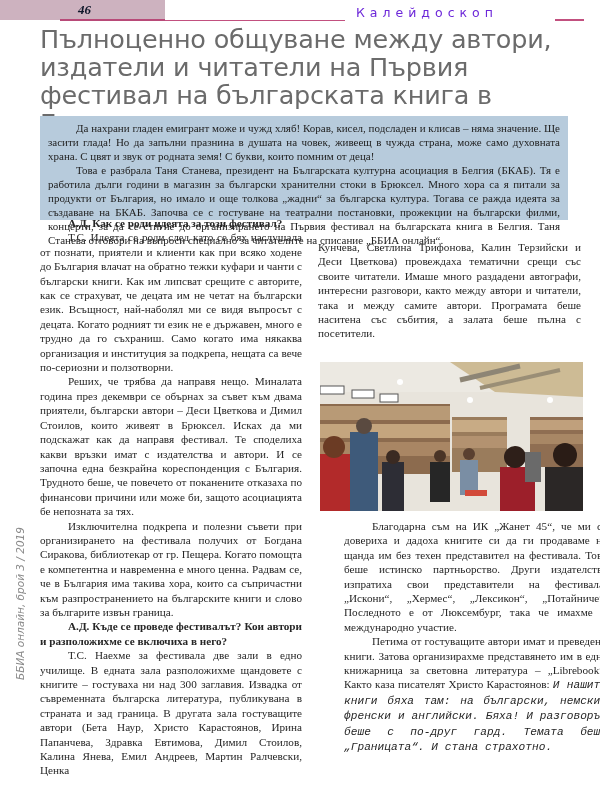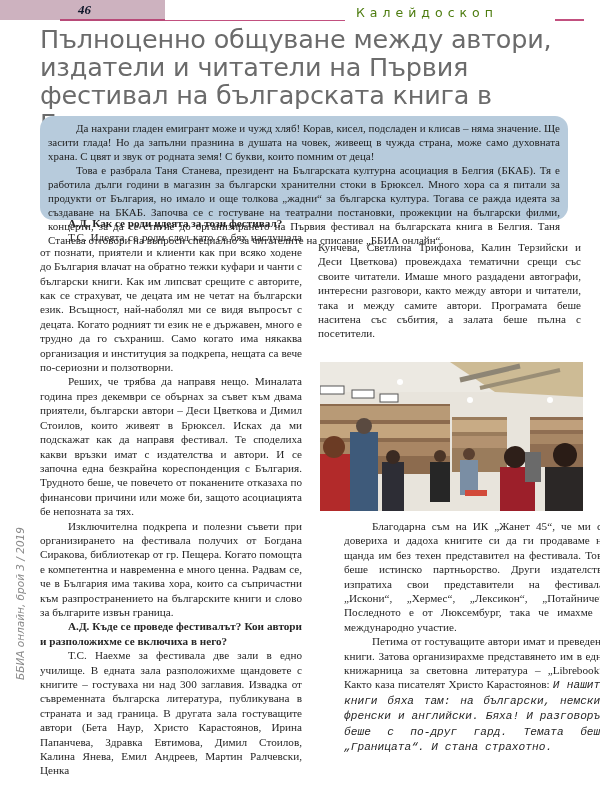--- a/index.html
+++ b/index.html
@@ -22,36 +22,36 @@
       position: absolute; left: 60px; top: 20px; width: 285px; height: 1px;
       background: #c2507f;
     }
     .header-rule-left2 {
       position: absolute; left: 60px; top: 19px; width: 105px; height: 2px;
       background: #b84a78;
     }
     .section-label {
       position: absolute; left: 356px; top: 5px;
       font-family: "DejaVu Sans", sans-serif; font-size: 12.5px;
-      letter-spacing: 5px; color: #4d7c0f;
+      letter-spacing: 5px; color: #6d28d9;
     }
     .header-rule-right {
       position: absolute; left: 555px; top: 19px; width: 29px; height: 2px;
       background: #c2507f;
     }
     .title {
       position: absolute; left: 40px; top: 25px; width: 560px;
       font-family: "DejaVu Sans", sans-serif; font-size: 25.5px; line-height: 28px;
       color: #6b6b6b; letter-spacing: -0.2px; margin: 0; font-weight: normal;
     }
     .intro-box {
       position: absolute; left: 40px; top: 116px; width: 528px; height: 104px;
       background: #b7cbdc;
       padding: 5px 8px 0 8px; box-sizing: border-box;
-      font-size: 11px; line-height: 14px; text-align: justify; color: #222; border-radius: 13px;
+      font-size: 11px; line-height: 14px; text-align: justify; color: #222;
     }
     .intro-box p { margin: 0; text-indent: 28px; }
     .col {
       position: absolute; font-size: 11.2px; line-height: 14.4px;
       text-align: justify; color: #262626;
     }
     .col p { margin: 0; text-indent: 28px; }
     .col-left { left: 40px; top: 216px; width: 262px; }
     .col-right-top { left: 306px; top: 240px; width: 263px; margin-left: 12px; }
     .col-right-bottom { left: 320px; top: 519px; width: 263px; margin-left: 24px; }

